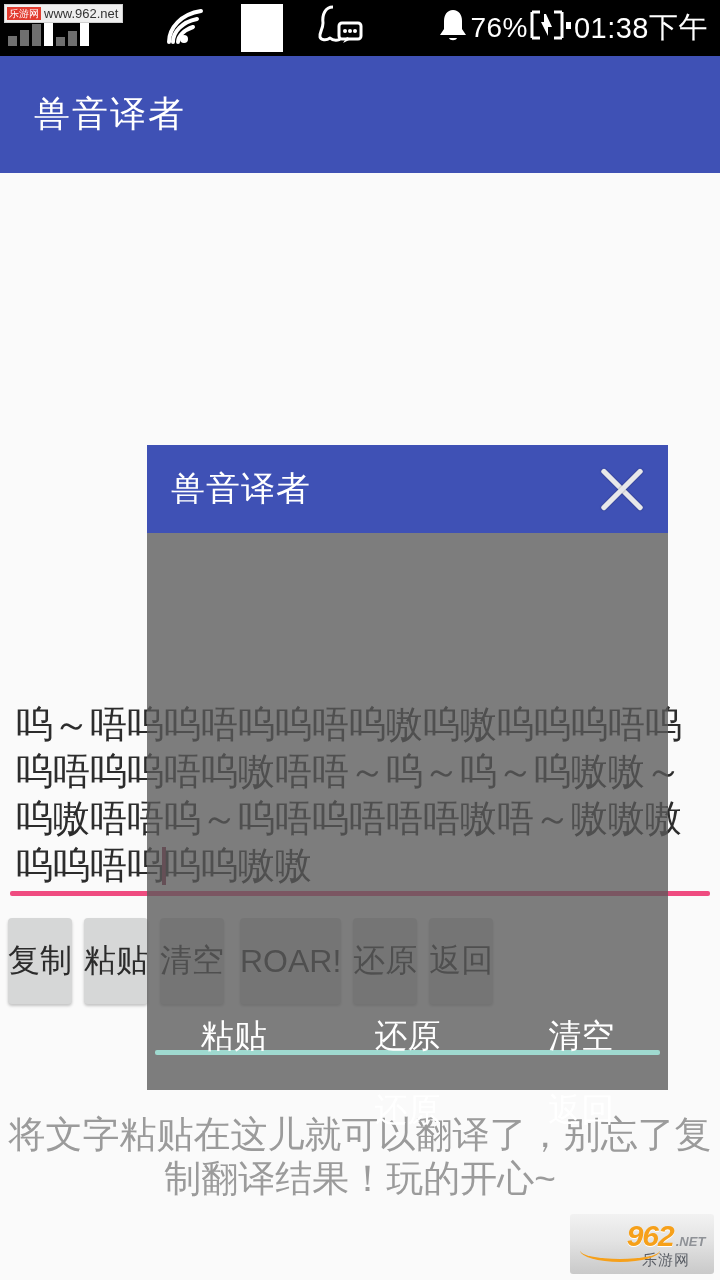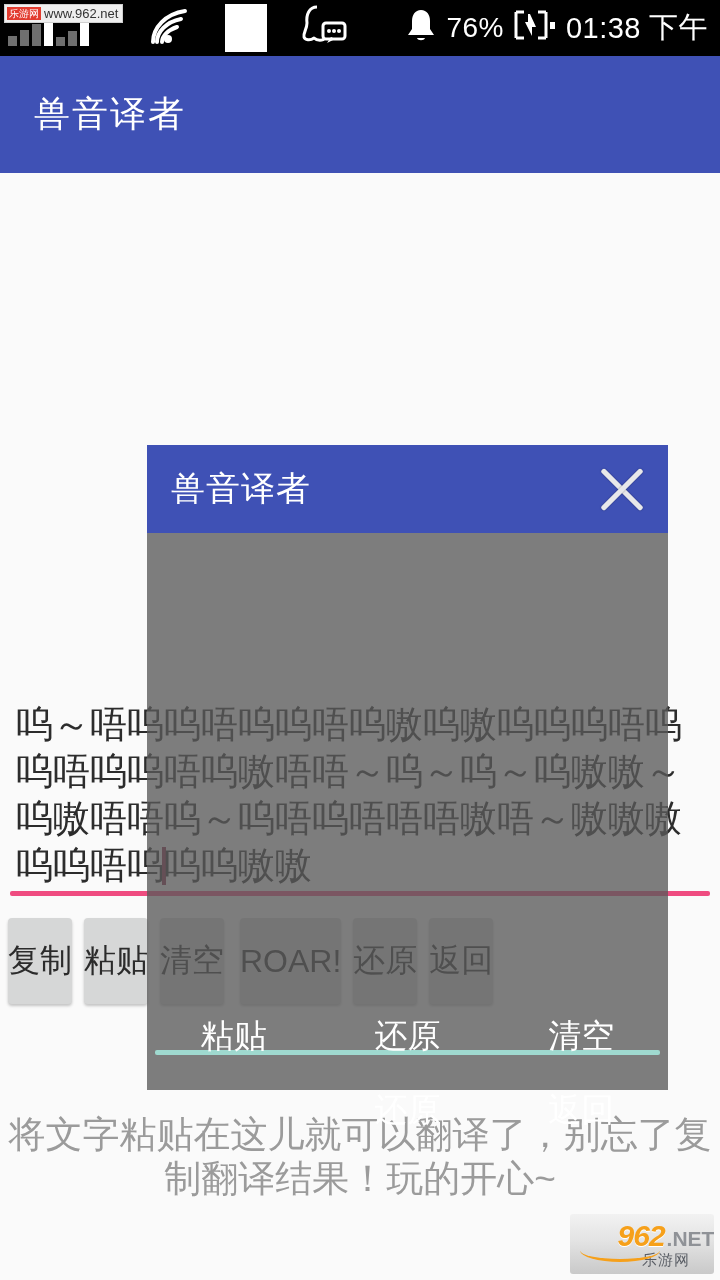--- a/index.html
+++ b/index.html
@@ -23,21 +23,21 @@
   .sig-bar.on{ background:#ffffff; }
   .watermark-top{
     position:absolute; left:4px; top:4px;
     background:#efefef; color:#333; font-size:13px;
     padding:1px 4px 1px 2px; white-space:nowrap;
     display:flex; align-items:center; gap:3px;
     border:1px solid #cfcfcf;
   }
   .wm-badge{ background:#e23b2e; color:#fff; font-size:10px; padding:0 2px; line-height:13px; }
   .sb-mid{ flex:1; display:flex; align-items:center; justify-content:center; gap:34px; }
-  .sb-right{ display:flex; align-items:center; gap:8px; padding-right:12px; font-size:28px; letter-spacing:0.5px; }
+  .sb-right{ display:flex; align-items:center; padding-right:12px; font-size:28px; letter-spacing:0.5px; }
   .sb-right .pct{ font-size:28px; }
   .sb-right .clock{ font-size:29px; }
   .white-sq{ width:42px; height:48px; background:#fff; }
 
   
   .appbar{
     position:absolute; left:0; top:56px; width:720px; height:117px;
     background:#3f51b5; color:#fff;
     display:flex; align-items:center;
   }
@@ -101,21 +101,21 @@
     display:flex; flex-direction:column; align-items:center; justify-content:center;
     overflow:hidden;
     padding-left:48px;
   }
   .wm-line1{ display:flex; align-items:baseline; gap:2px; }
   .wm-962{
     font-size:30px; font-weight:bold; font-style:italic;
     color:#f6a01a; letter-spacing:-1px;
     text-shadow:0 1px 0 #fff;
   }
-  .wm-net{ font-size:21px; font-weight:bold; color:#8f9297; letter-spacing:0px; }
+  .wm-net{ font-size:13px; font-weight:bold; color:#8f9297; letter-spacing:0px;font-style:italic; }
   .wm-line2{ font-size:15px; color:#5b5f66; letter-spacing:1px; margin-top:-2px; }
   .wm-swoosh{
     position:absolute; left:10px; bottom:12px; width:80px; height:14px;
     border-bottom:3px solid #f6a01a; border-radius:0 0 60% 60%/0 0 100% 100%;
   }
 
   
   .dialog{
     position:absolute; left:147px; top:445px; width:521px; height:645px;
     background:rgba(90,90,90,0.78);

